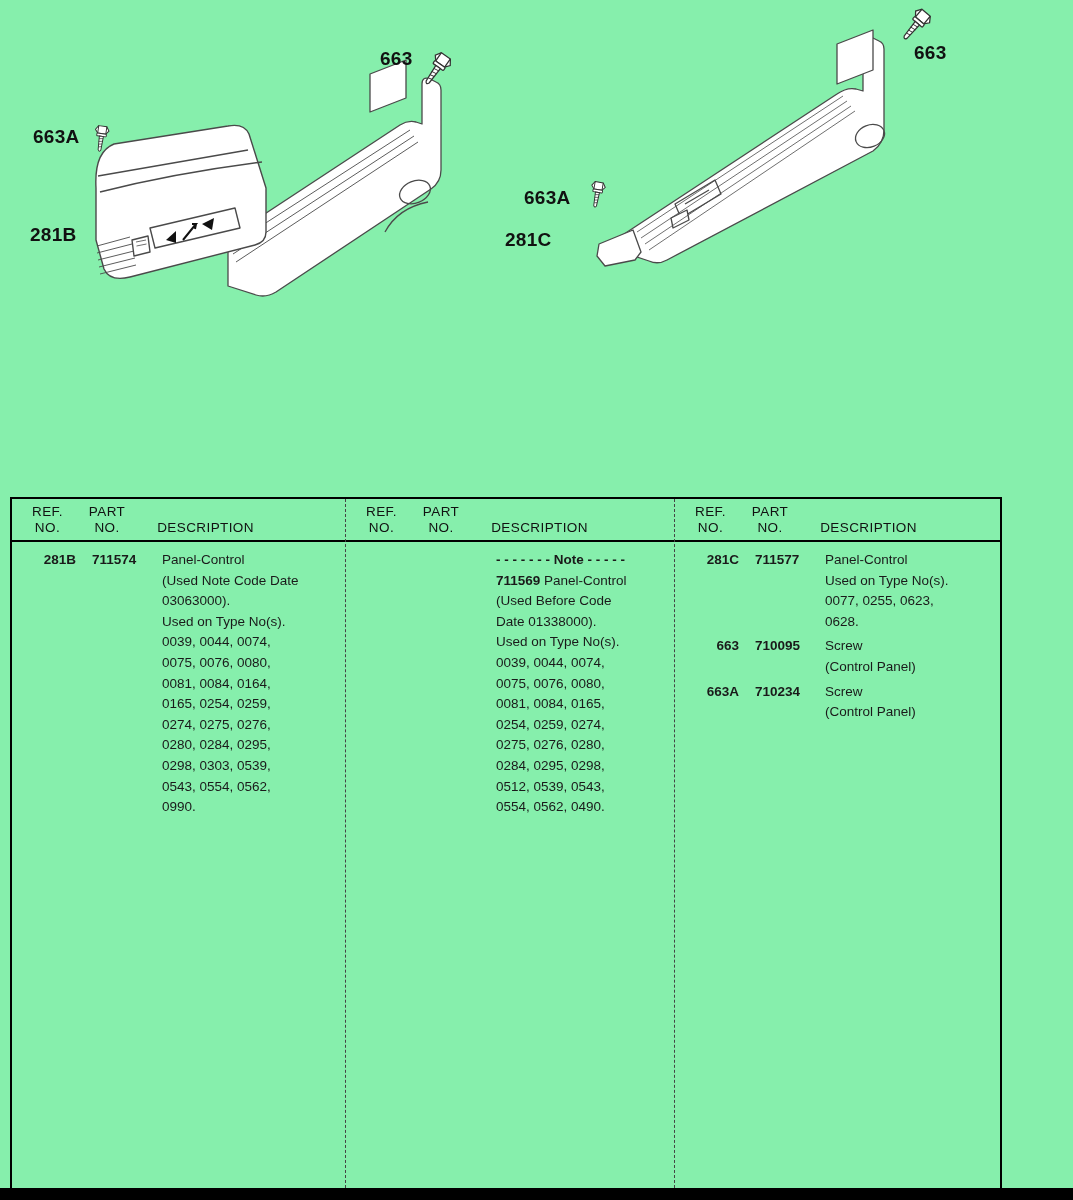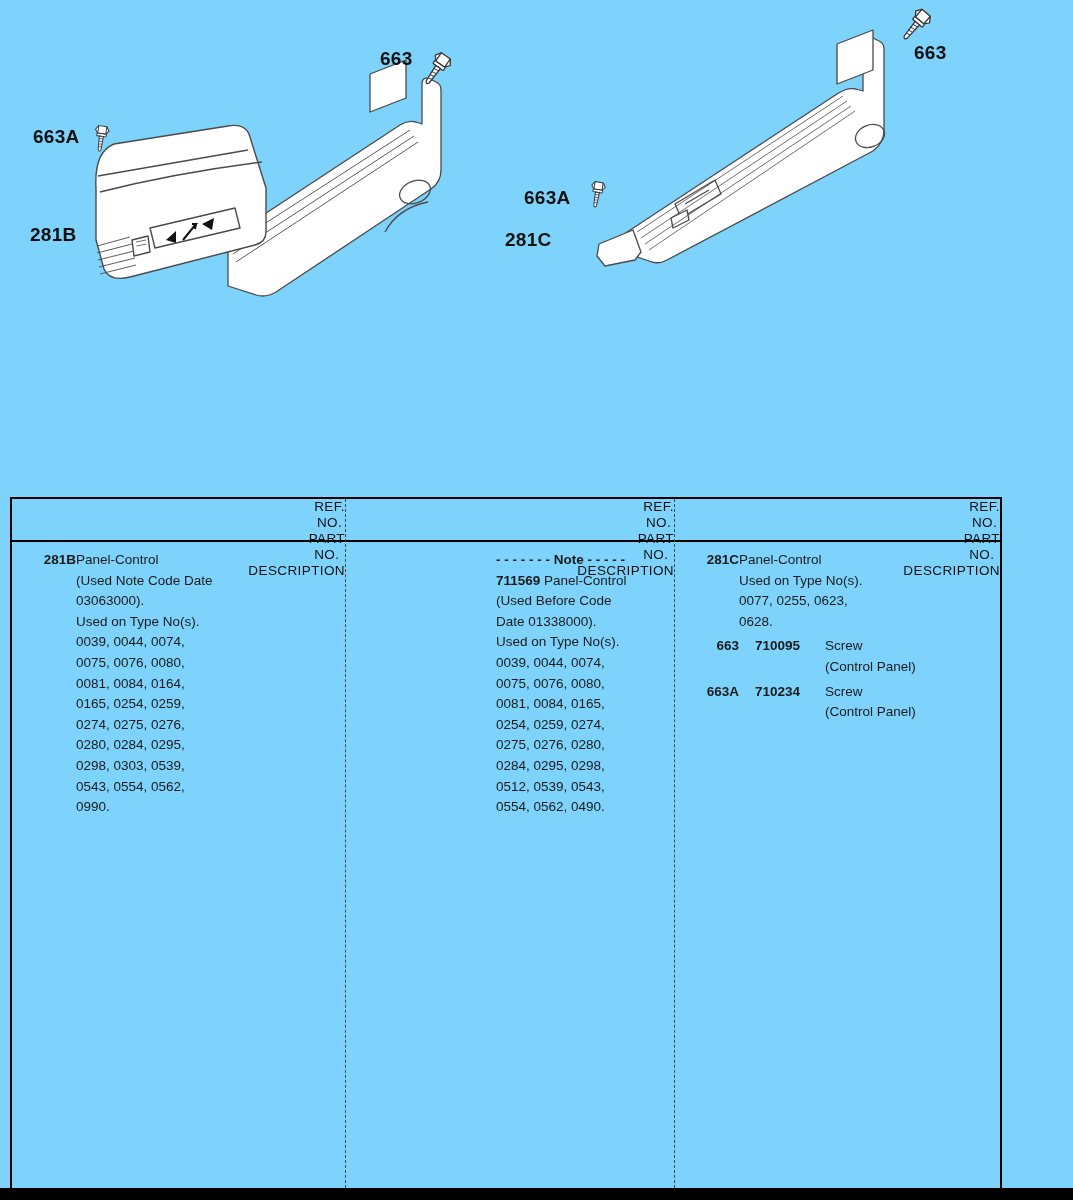--- a/index.html
+++ b/index.html
@@ -1,21 +1,21 @@
 <!DOCTYPE html>
 <html><head>
 <meta charset="utf-8">
 <style>
   * { margin:0; padding:0; box-sizing:border-box; }
   html,body { background:#fff; }
   body {
     width:1073px; height:1200px; position:relative; overflow:hidden;
     font-family:"Liberation Sans", sans-serif; color:#1a1a1a;
   }
-  .page { position:absolute; inset:0; background:#7dd3fc; }
+  .page { position:absolute; inset:0; background:#86efac; }
 
   
   .illu { position:absolute; }
   .callout { position:absolute; font-weight:bold; font-size:19px; letter-spacing:.3px; color:#111; }
   .screw { position:absolute; }
   .rot35 { transform:rotate(35deg); }
   .rot40 { transform:rotate(40deg); }
   .rot8  { transform:rotate(8deg); }
   .rot10 { transform:rotate(10deg); }
 
@@ -23,21 +23,21 @@
   .parts-table {
     position:absolute; left:10px; top:497px; width:992px; height:691px;
     border:2px solid #000; border-bottom:none;
     display:grid; grid-template-columns:333px 329px 1fr;
   }
   .tcol { overflow:hidden; }
   .tcol + .tcol { border-left:1px dashed #444; }
   .thead {
     height:43px; border-bottom:2px solid #000;
     display:flex; align-items:flex-end;
-    padding:0 0 4px 20px; font-size:13.5px; letter-spacing:.4px; color:#111;flex-direction:column;
+    padding:0 0 4px 20px; font-size:13.5px; letter-spacing:.4px; color:#111;
   }
   .hstack { text-align:center; line-height:16px; }
   .hstack + .hstack { margin-left:26px; }
   .hdesc { margin-left:32px; line-height:16px; }
   .tbody { padding-top:8px; font-size:13.5px; line-height:20.6px; }
   .entry { display:grid; grid-template-columns:52px 86px 1fr; padding-left:12px; }
   .entry + .entry { margin-top:4px; }
   .cell.ref  { text-align:right; font-weight:bold; white-space:nowrap; }
   .cell.part { padding-left:16px; font-weight:bold; white-space:nowrap; }
   .cell.desc { white-space:nowrap; }
@@ -143,20 +143,21 @@
         </div>
         <div class="hstack">
           <div>PART</div>
           <div>NO.</div>
         </div>
         <div class="hdesc">DESCRIPTION</div>
       </div>
       <div class="tbody">
           <div class="entry">
             <div class="cell ref">281B</div>
+            <div class="cell part">711574</div>
             <div class="cell desc">
               <div>Panel-Control</div>
               <div>(Used Note Code Date</div>
               <div>03063000).</div>
               <div>Used on Type No(s).</div>
               <div>0039, 0044, 0074,</div>
               <div>0075, 0076, 0080,</div>
               <div>0081, 0084, 0164,</div>
               <div>0165, 0254, 0259,</div>
               <div>0274, 0275, 0276,</div>
@@ -212,20 +213,21 @@
         </div>
         <div class="hstack">
           <div>PART</div>
           <div>NO.</div>
         </div>
         <div class="hdesc">DESCRIPTION</div>
       </div>
       <div class="tbody">
           <div class="entry">
             <div class="cell ref">281C</div>
+            <div class="cell part">711577</div>
             <div class="cell desc">
               <div>Panel-Control</div>
               <div>Used on Type No(s).</div>
               <div>0077, 0255, 0623,</div>
               <div>0628.</div>
             </div>
           </div>
           <div class="entry">
             <div class="cell ref">663</div>
             <div class="cell part">710095</div>

